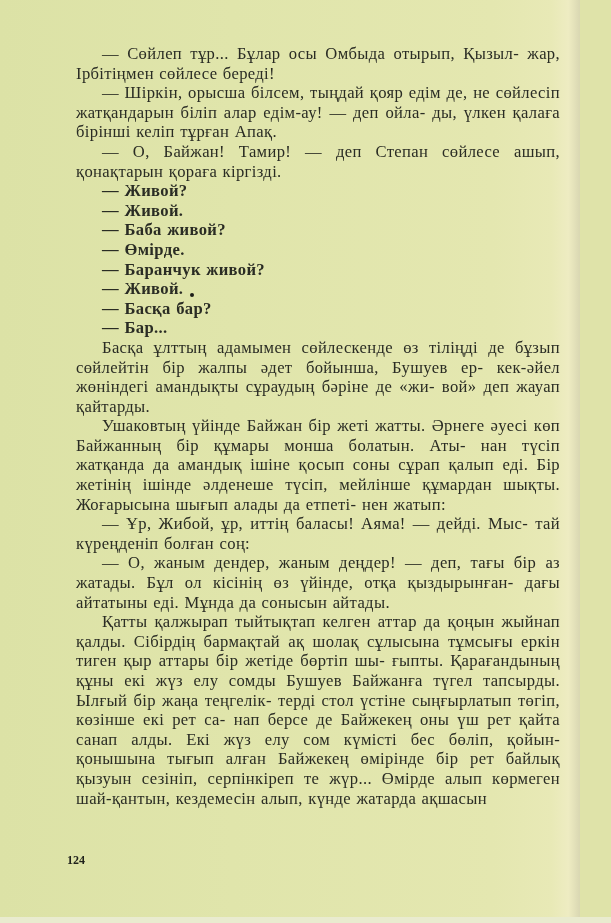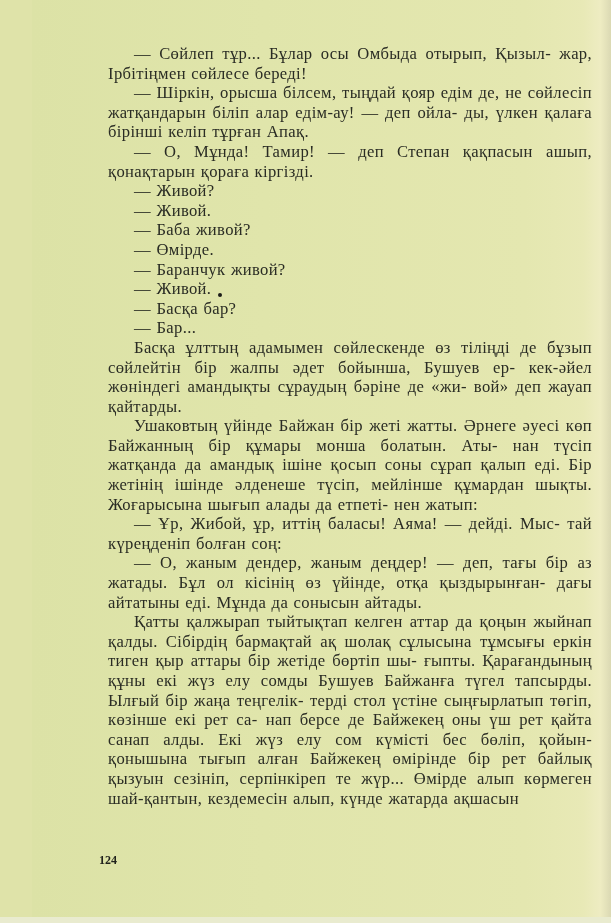--- a/index.html
+++ b/index.html
@@ -12,21 +12,20 @@
       overflow: hidden;
       position: relative;
       background: #dfe3a9;
     }
     .page {
       position: absolute;
       left: 0; top: 0;
       width: 580px;
       height: 917px;
       background: linear-gradient(90deg, #dce2a6 0%, #e0e5ab 40%, #e4e7b0 85%, #e8e9b6 95%, #eeecc2 98%, #d9d7b2 100%);
-      margin-left: 32px;
     }
     .page-bottom-edge {
       position: absolute;
       left: 0; top: 917px;
       width: 611px;
       height: 6px;
       background: #e9ebcf;
     }
     .text-block {
       position: absolute;
@@ -41,20 +40,21 @@
       word-spacing: 1px;
     }
     .para {
       margin: 0;
       text-align: justify;
       text-indent: 26px;
       text-align-last: left;
     }
     .para.short {
       text-align: left;
+      font-weight: bold;
     }
     .page-number {
       position: absolute;
       left: 67px;
       top: 853px;
       font-family: "Liberation Serif", "DejaVu Serif", serif;
       font-weight: bold;
       font-size: 12px;
       color: #1f211b;
     }
@@ -67,21 +67,21 @@
       vertical-align: -3px;
     }
   </style>
 </head>
 <body>
 
 <div class="page">
   <div class="text-block" id="text-block">
       <p class="para"><span>— Сөйлеп тұр... Бұлар осы Омбыда отырып, Қызыл-</span> <span>жар, Ірбітіңмен сөйлесе береді!</span></p>
       <p class="para"><span>— Шіркін, орысша білсем, тыңдай қояр едім де, не</span> <span>сөйлесіп жатқандарын біліп алар едім-ау! — деп ойла-</span> <span>ды, үлкен қалаға бірінші келіп тұрған Апақ.</span></p>
-      <p class="para"><span>— О, Мұнда! Тамир! — деп Степан қақпасын</span> <span>ашып, қонақтарын қораға кіргізді.</span></p>
+      <p class="para"><span>— О, Байжан! Тамир! — деп Степан сөйлесе</span> <span>ашып, қонақтарын қораға кіргізді.</span></p>
       <p class="para short"><span>— Живой?</span></p>
       <p class="para short"><span>— Живой.</span></p>
       <p class="para short"><span>— Баба живой?</span></p>
       <p class="para short"><span>— Өмірде.</span></p>
       <p class="para short"><span>— Баранчук живой?</span></p>
       <p class="para short"><span>— Живой.</span><span class="stray-dot"></span></p>
       <p class="para short"><span>— Басқа бар?</span></p>
       <p class="para short"><span>— Бар...</span></p>
       <p class="para"><span>Басқа ұлттың адамымен сөйлескенде өз тіліңді де</span> <span>бұзып сөйлейтін бір жалпы әдет бойынша, Бушуев ер-</span> <span>кек-әйел жөніндегі амандықты сұраудың бәріне де «жи-</span> <span>вой» деп жауап қайтарды.</span></p>
       <p class="para"><span>Ушаковтың үйінде Байжан бір жеті жатты. Әрнеге</span> <span>әуесі көп Байжанның бір құмары монша болатын. Аты-</span> <span>нан түсіп жатқанда да амандық ішіне қосып соны сұрап</span> <span>қалып еді. Бір жетінің ішінде әлденеше түсіп, мейлінше</span> <span>құмардан шықты. Жоғарысына шығып алады да етпеті-</span> <span>нен жатып:</span></p>

